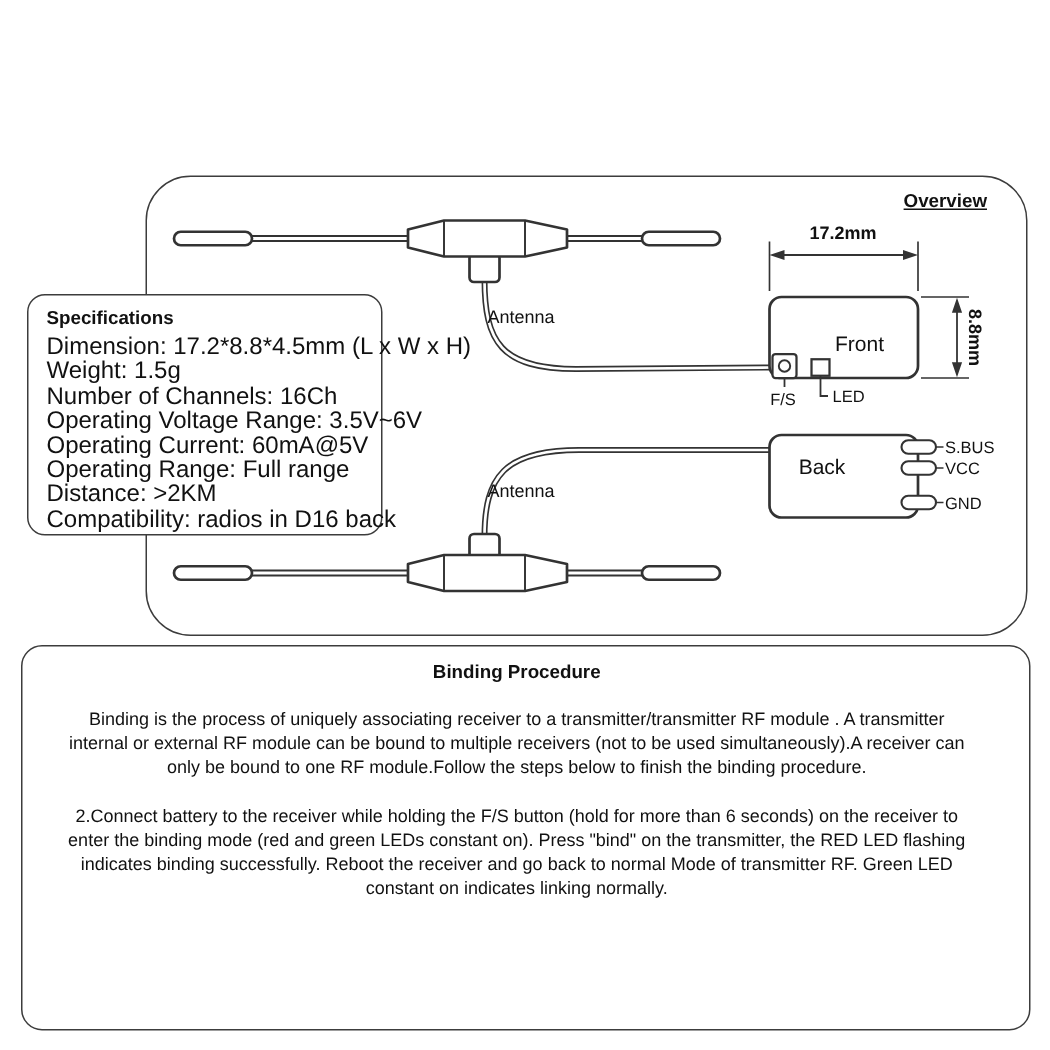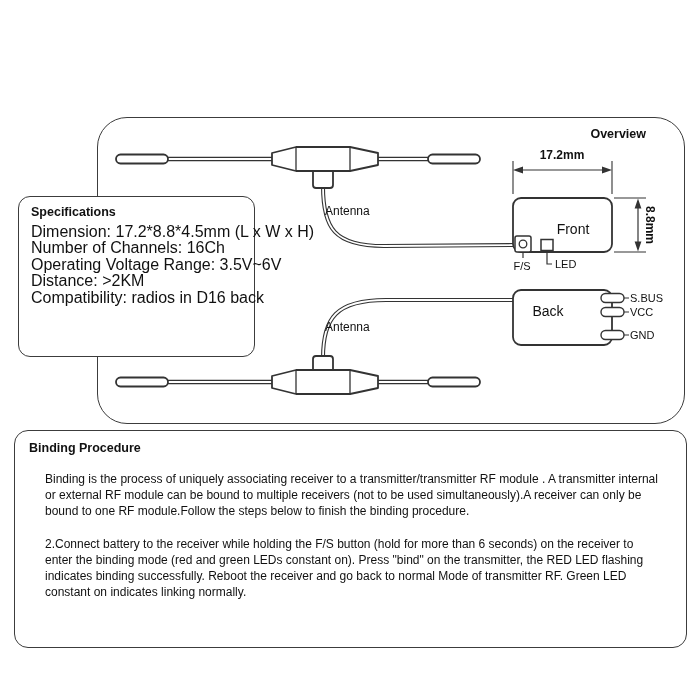--- a/index.html
+++ b/index.html
@@ -6,36 +6,36 @@
   .canvas {
     position:relative; width:700px; height:700px; background:#ffffff;
     font-family:"Liberation Sans","DejaVu Sans",sans-serif; color:#111;
     overflow:hidden;
   }
   .overview-box {
     position:absolute; left:97px; top:117px; width:586px; height:305px;
     border:1.6px solid #3c3c3c; border-radius:30px; z-index:0;
   }
   .overview-title {
-    position:absolute; top:9px; right:38px;
-    font-size:12.5px; font-weight:bold;
+    position:absolute; top:9px; right:26px;
+    font-size:12.5px; font-weight:bold;text-decoration:underline;
   }
   .diagram-svg { position:absolute; left:0; top:0; z-index:1; }
   .diagram-svg text { fill:#111; stroke:none; font-family:"Liberation Sans","DejaVu Sans",sans-serif; }
   .spec-box {
     position:absolute; left:18px; top:196px; width:237px; height:161px;
     border:1.6px solid #3c3c3c; border-radius:12px; background:#fff;
     box-sizing:border-box; padding:8px 2px 0 12px; z-index:2;
   }
   .spec-title { font-size:12.5px; font-weight:bold; margin-bottom:5px; }
   .spec-line { font-size:16px; line-height:16.4px; white-space:nowrap; }
   .binding-box {
-    position:absolute; left:14px; top:430px; width:673px; height:218px;
+    position:absolute; left:14px; top:430px; width:673px; height:257px;
     border:1.6px solid #3c3c3c; border-radius:14px; background:#fff;
-    box-sizing:border-box; padding:10px 12px 0 14px; z-index:1;
+    box-sizing:border-box; padding:10px 26px 0 14px; z-index:1;text-align:center;
   }
   .binding-title { font-size:12.5px; font-weight:bold; margin-bottom:7px; }
   .binding-box p { margin:16px; font-size:12px; line-height:16.2px; }
 </style>
 </head>
 <body>
 
 <div class="canvas">
 
   <div class="overview-box">
@@ -111,22 +111,25 @@
       <path d="M624,298 H629 M624,312 H629 M624,335 H629" stroke="#333" stroke-width="1.1" fill="none"></path>
       <text x="630" y="302" font-size="11">S.BUS</text>
       <text x="630" y="316" font-size="11">VCC</text>
       <text x="630" y="339" font-size="11">GND</text>
     </g>
   </svg>
 
   <div class="spec-box">
     <div class="spec-title">Specifications</div>
     <div class="spec-line">Dimension: 17.2*8.8*4.5mm (L x W x H)</div>
+    <div class="spec-line">Weight: 1.5g</div>
     <div class="spec-line">Number of Channels: 16Ch</div>
     <div class="spec-line">Operating Voltage Range: 3.5V~6V</div>
+    <div class="spec-line">Operating Current: 60mA@5V</div>
+    <div class="spec-line">Operating Range: Full range</div>
     <div class="spec-line">Distance: &gt;2KM</div>
     <div class="spec-line">Compatibility: radios in D16 back</div>
   </div>
 
   <div class="binding-box">
     <div class="binding-title">Binding Procedure</div>
     <p>Binding is the process of uniquely associating receiver to a transmitter/transmitter RF module . A transmitter internal or external RF module can be bound to multiple receivers (not to be used simultaneously).A receiver can only be bound to one RF module.Follow the steps below to finish the binding procedure.</p>
     <p>2.Connect battery to the receiver while holding the F/S button (hold for more than 6 seconds) on the receiver to enter the binding mode (red and green LEDs constant on). Press "bind" on the transmitter, the RED LED flashing indicates binding successfully. Reboot the receiver and go back to normal Mode of transmitter RF. Green LED constant on indicates linking normally.</p>
   </div>
 

